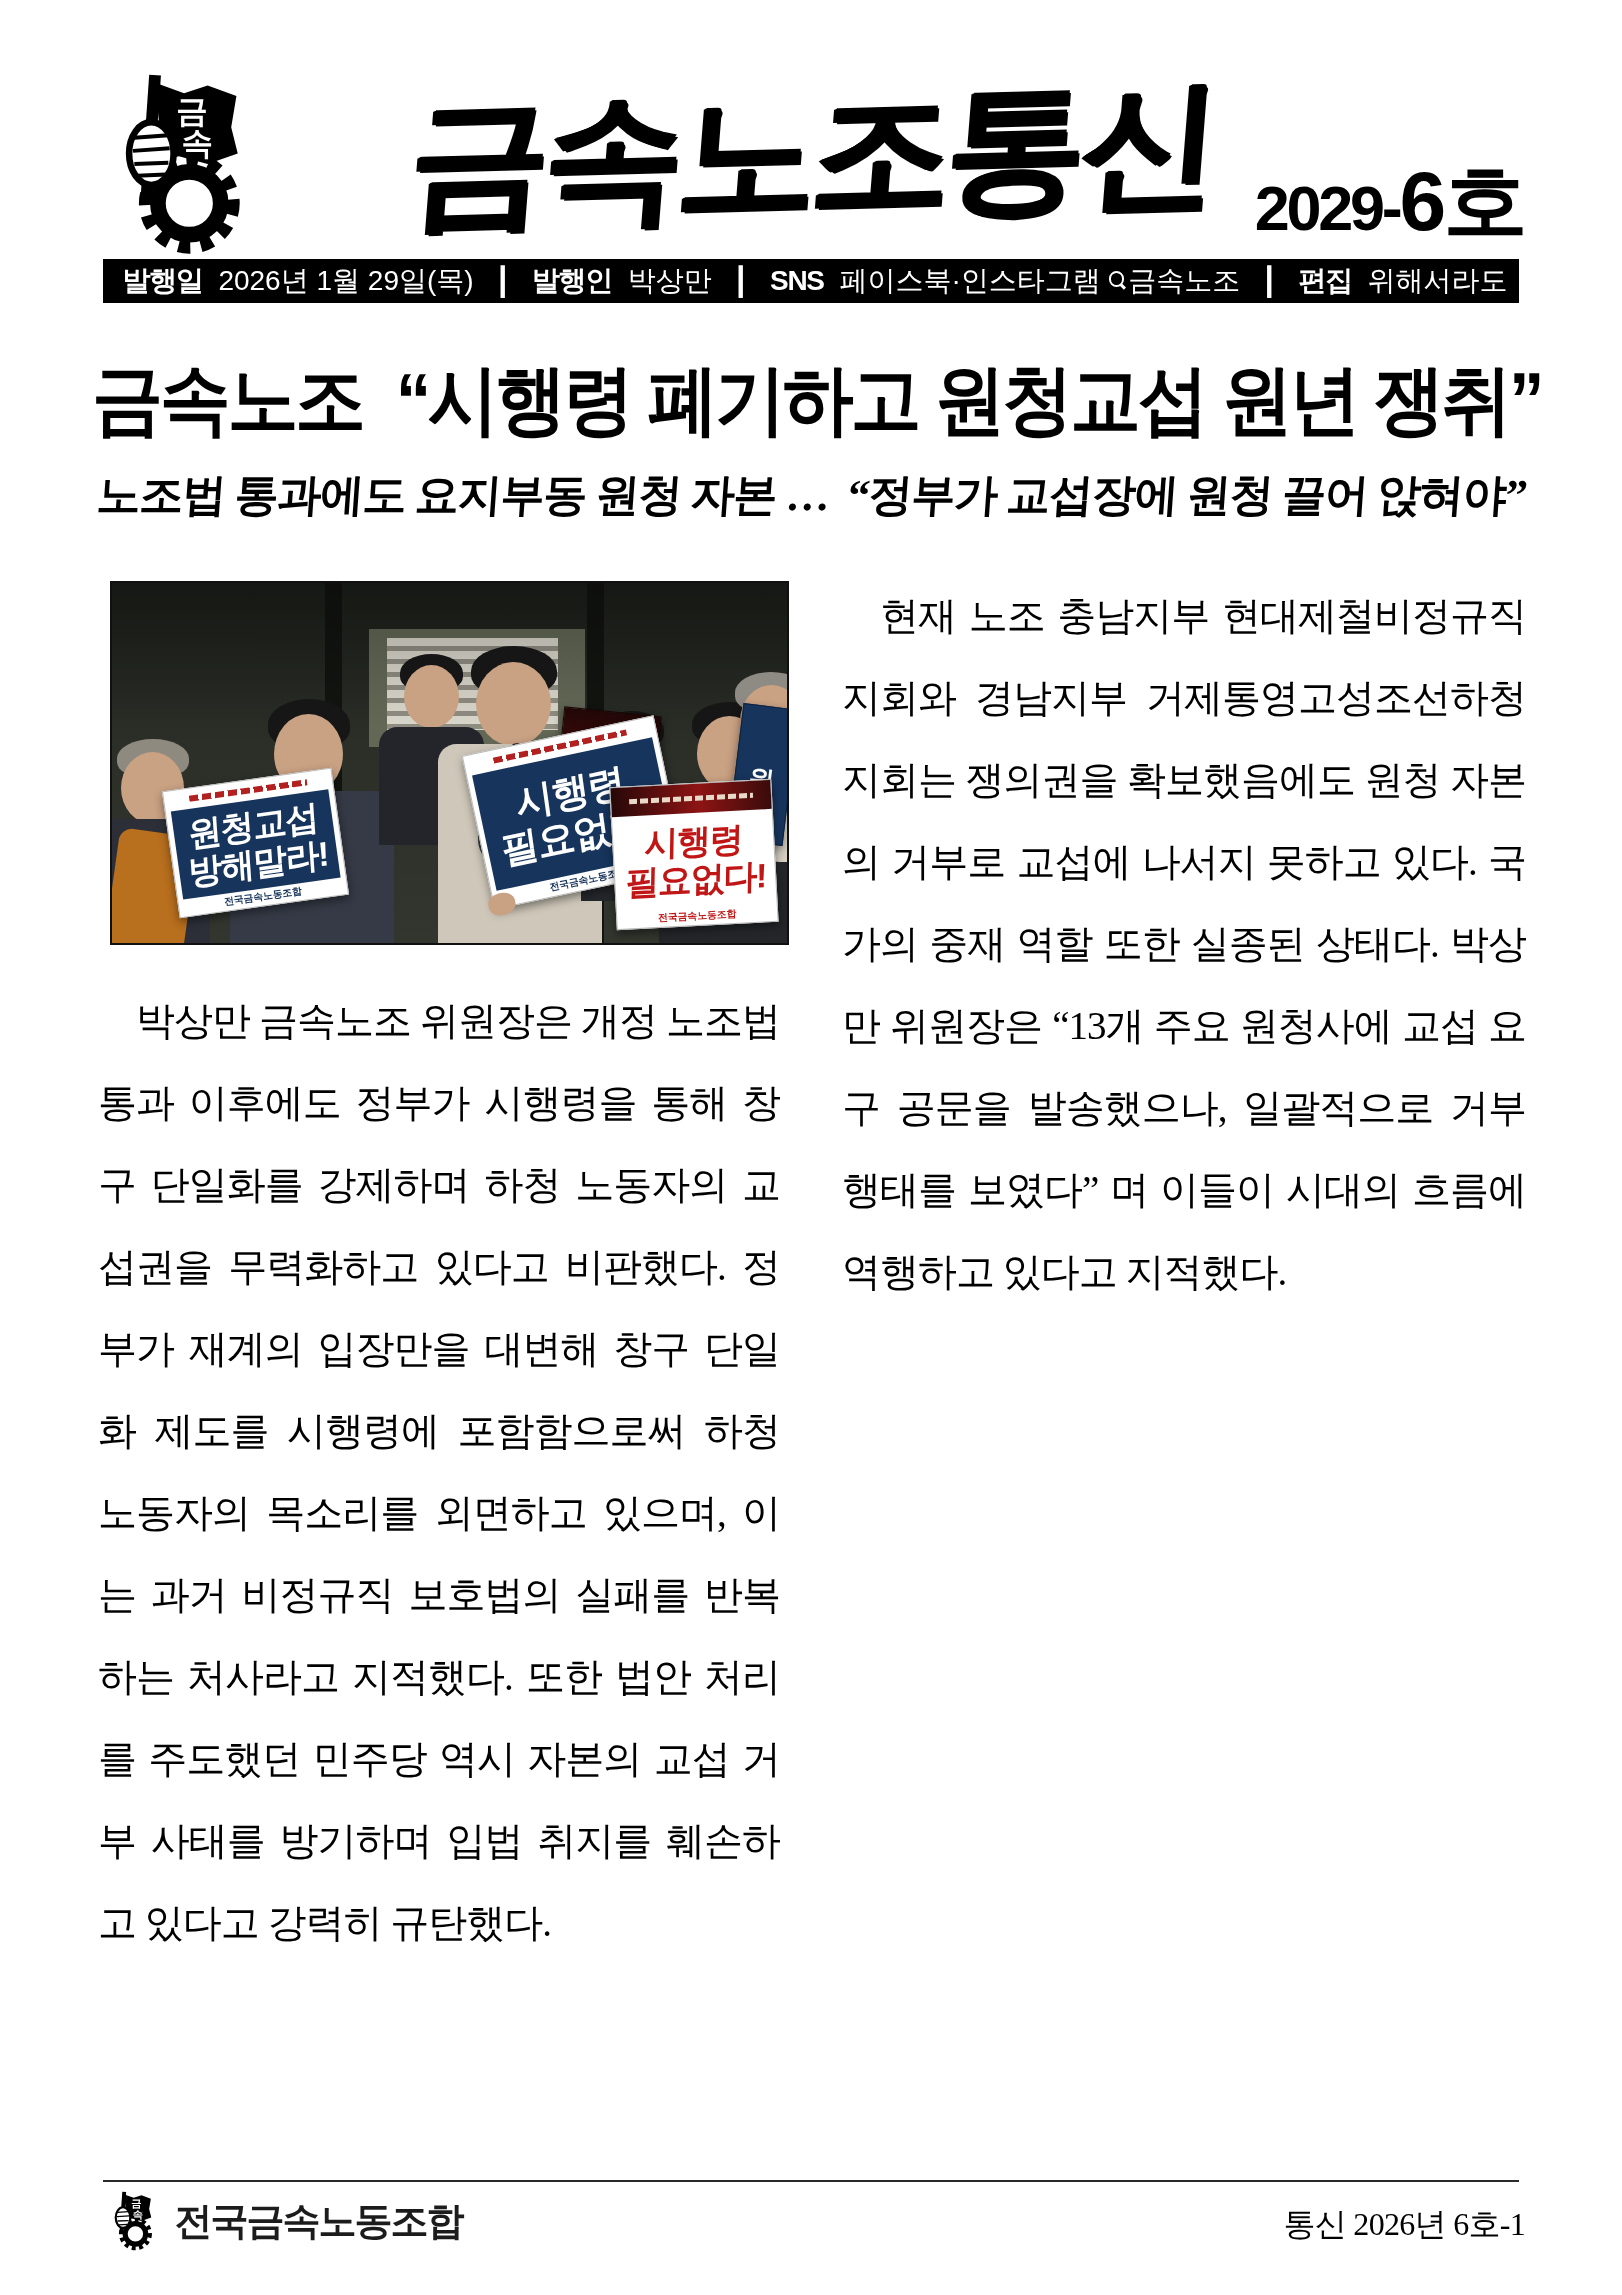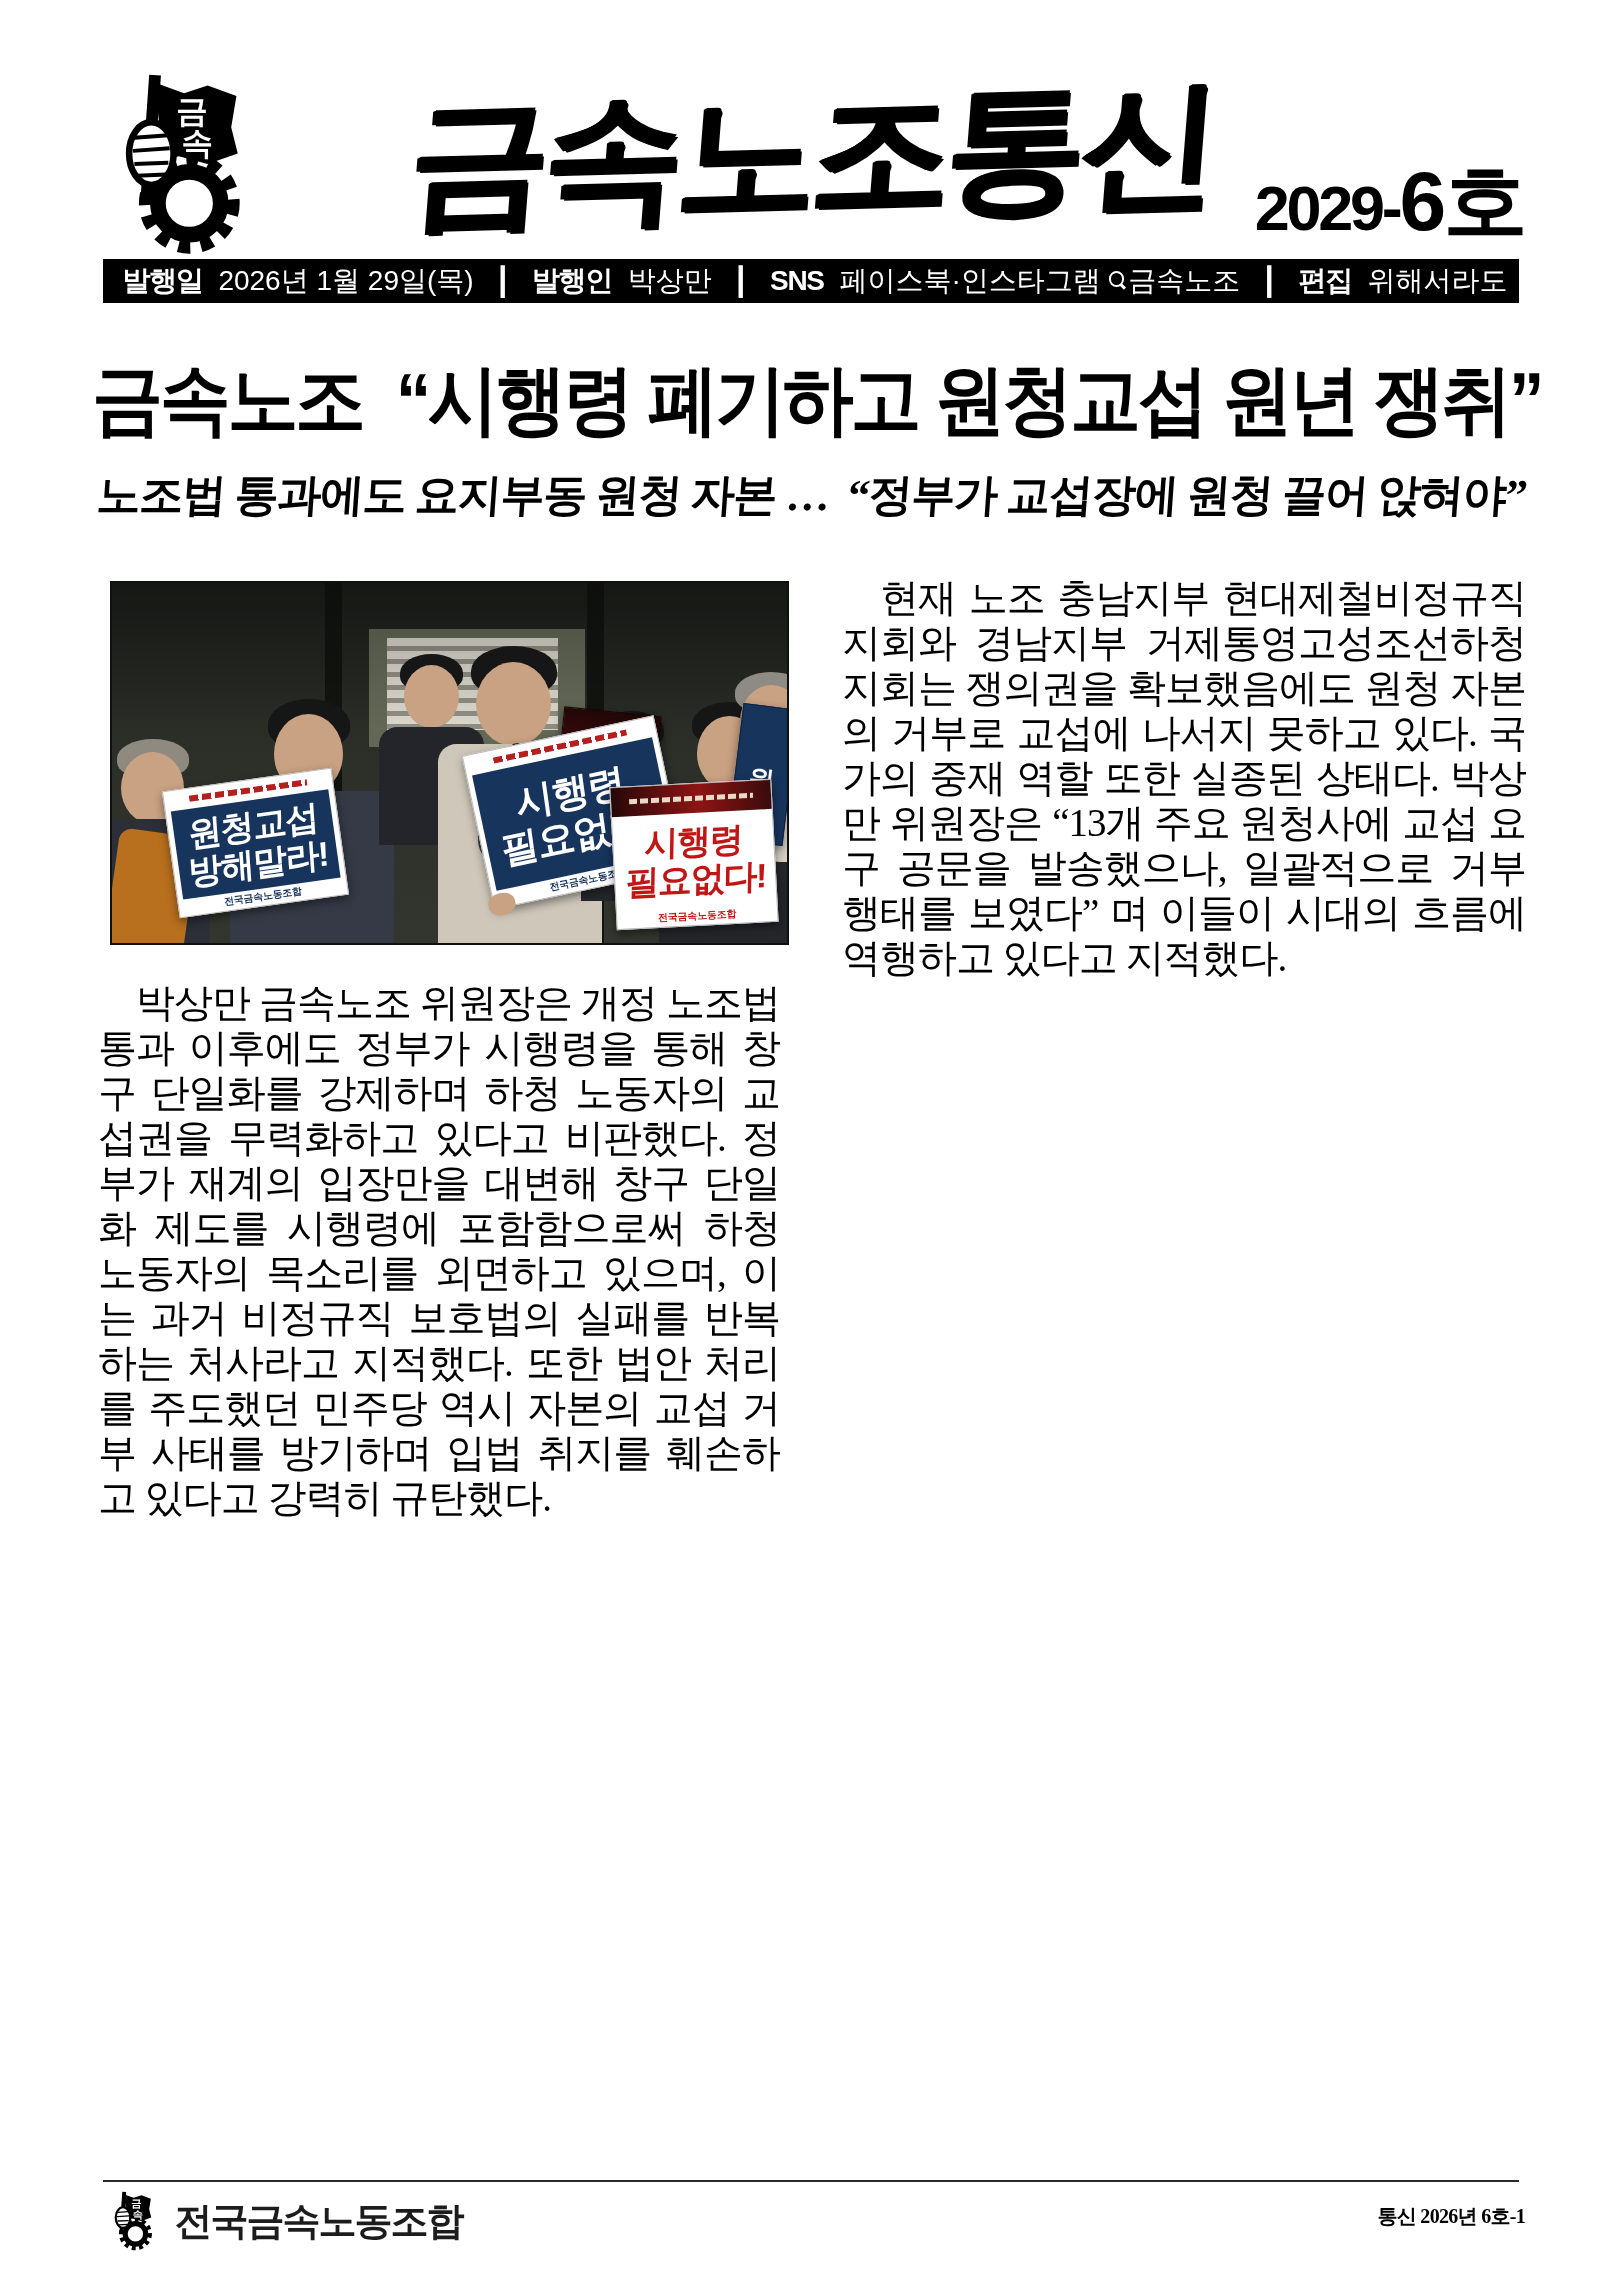--- a/index.html
+++ b/index.html
@@ -88,35 +88,35 @@
   .sign .navy .ln{color:#fff;font-family:"Liberation Sans","DejaVu Sans",sans-serif;font-weight:900;letter-spacing:-1.3px;line-height:1.12;transform:skewX(-4deg);}
   .sign .redln{color:#c11616;font-family:"Liberation Sans","DejaVu Sans",sans-serif;font-weight:900;letter-spacing:-1.3px;line-height:1.1;text-align:center;transform:skewX(-4deg);}
   .sign .banner{height:29px;background:linear-gradient(90deg,#270808,#8e1414 55%,#3a0b0b);display:flex;align-items:center;justify-content:center;}
   .squiggle-white{width:78%;height:5.2px;background:repeating-linear-gradient(90deg,#e8d9c8 0 7.9px,transparent 7.9px 11px);}
   .sign .foot{height:17px;display:flex;align-items:center;justify-content:center;font-size:9.8px;color:#17345c;font-family:"Liberation Sans",sans-serif;font-weight:bold;}
   .mic{position:absolute;width:14.4px;height:48px;background:#1d1d22;border-radius:6.5px;transform:rotate(10deg);}
   .hand{position:absolute;width:27.5px;height:22px;background:#c9a183;border-radius:45%;}
   
   .col{position:absolute;}
   .col p{
-    margin:0 0 65px 0;font-size:39px;line-height:45px;letter-spacing:-1px;
+    margin:0 0 65px 0;font-size:39px;line-height:82px;letter-spacing:-1px;
     text-align:justify;text-indent:38px;word-break:normal;
   }
   .col p:last-child{margin-bottom:0;}
   .col-left{left:98px;top:980px;width:682px;}
   .col-right{left:842px;top:575px;width:684px;}
   
   .footer-line{position:absolute;left:103px;top:2180px;width:1416px;height:2px;background:#2a2a2a;}
   .footer-left{position:absolute;left:106px;top:2191px;display:flex;align-items:center;gap:10.5px;}
   .footer-logo{width:58px;height:60px;}
   .org-name{
     font-family:"Liberation Sans","DejaVu Sans",sans-serif;font-weight:900;
     font-size:38px;letter-spacing:-2px;color:#1c1c1c;
   }
-  .page-label{position:absolute;right:98px;top:2203px;font-size:20px;letter-spacing:-0.7px;font-weight:bold;}
+  .page-label{position:absolute;right:98px;top:2203px;font-size:32px;letter-spacing:-0.7px;}
 </style>
 </head>
 <body>
 
 <div class="masthead-logo">
   <svg viewBox="0 0 110 140" width="144" height="186">
     <defs>
       <g id="logo-sym">
 
         <circle cx="56" cy="100" r="33" fill="none" stroke="#000" stroke-width="11" stroke-dasharray="9 8"></circle>

